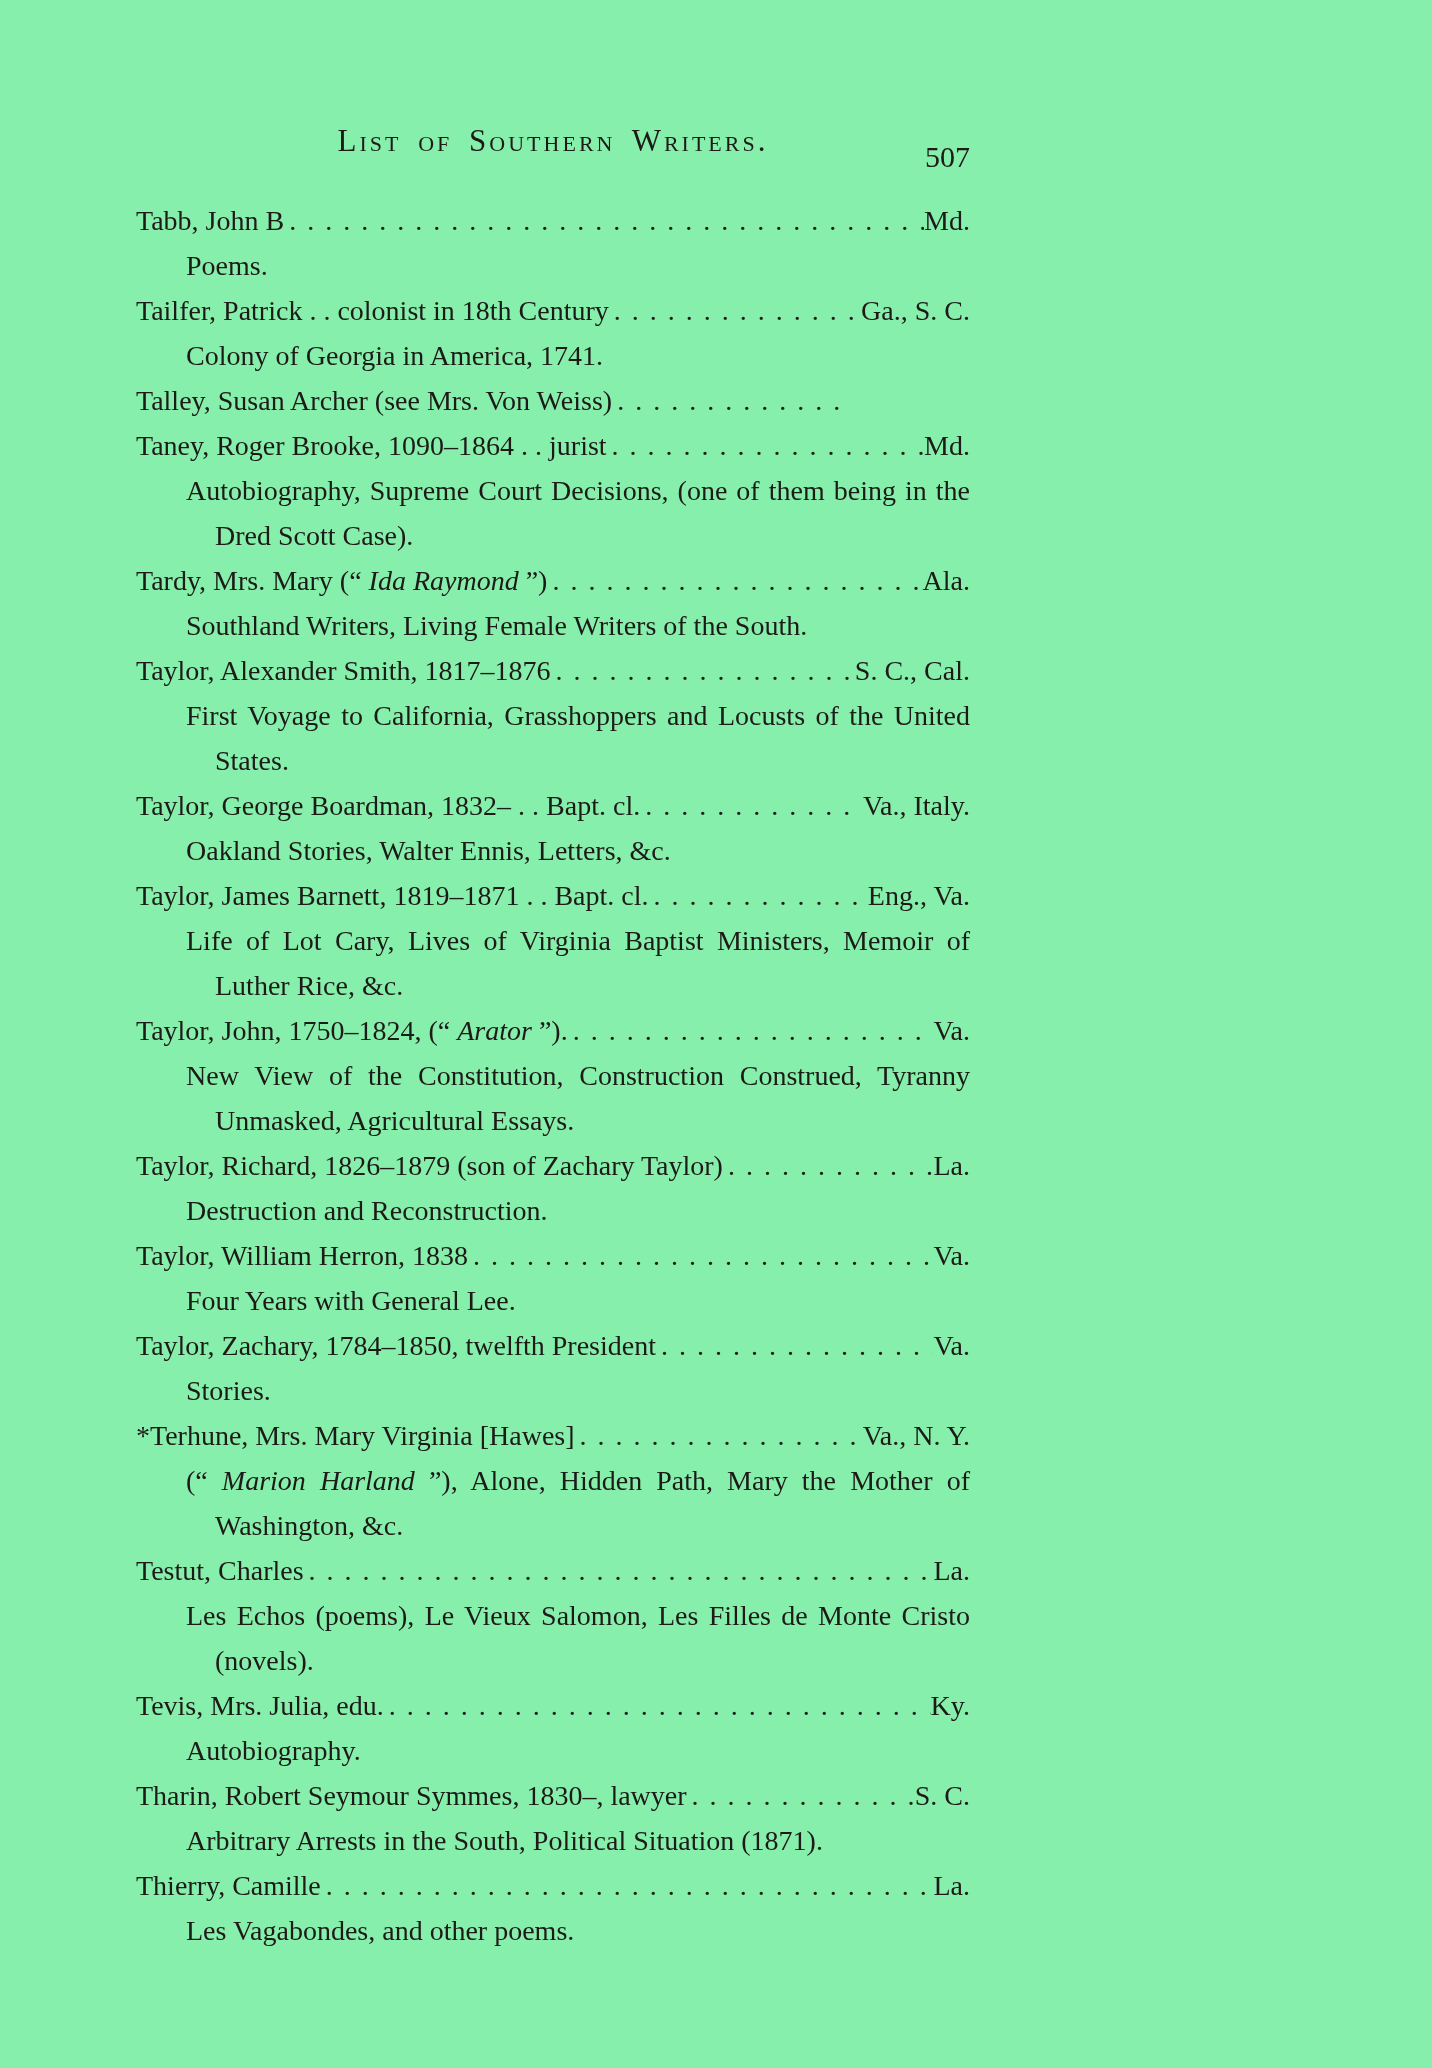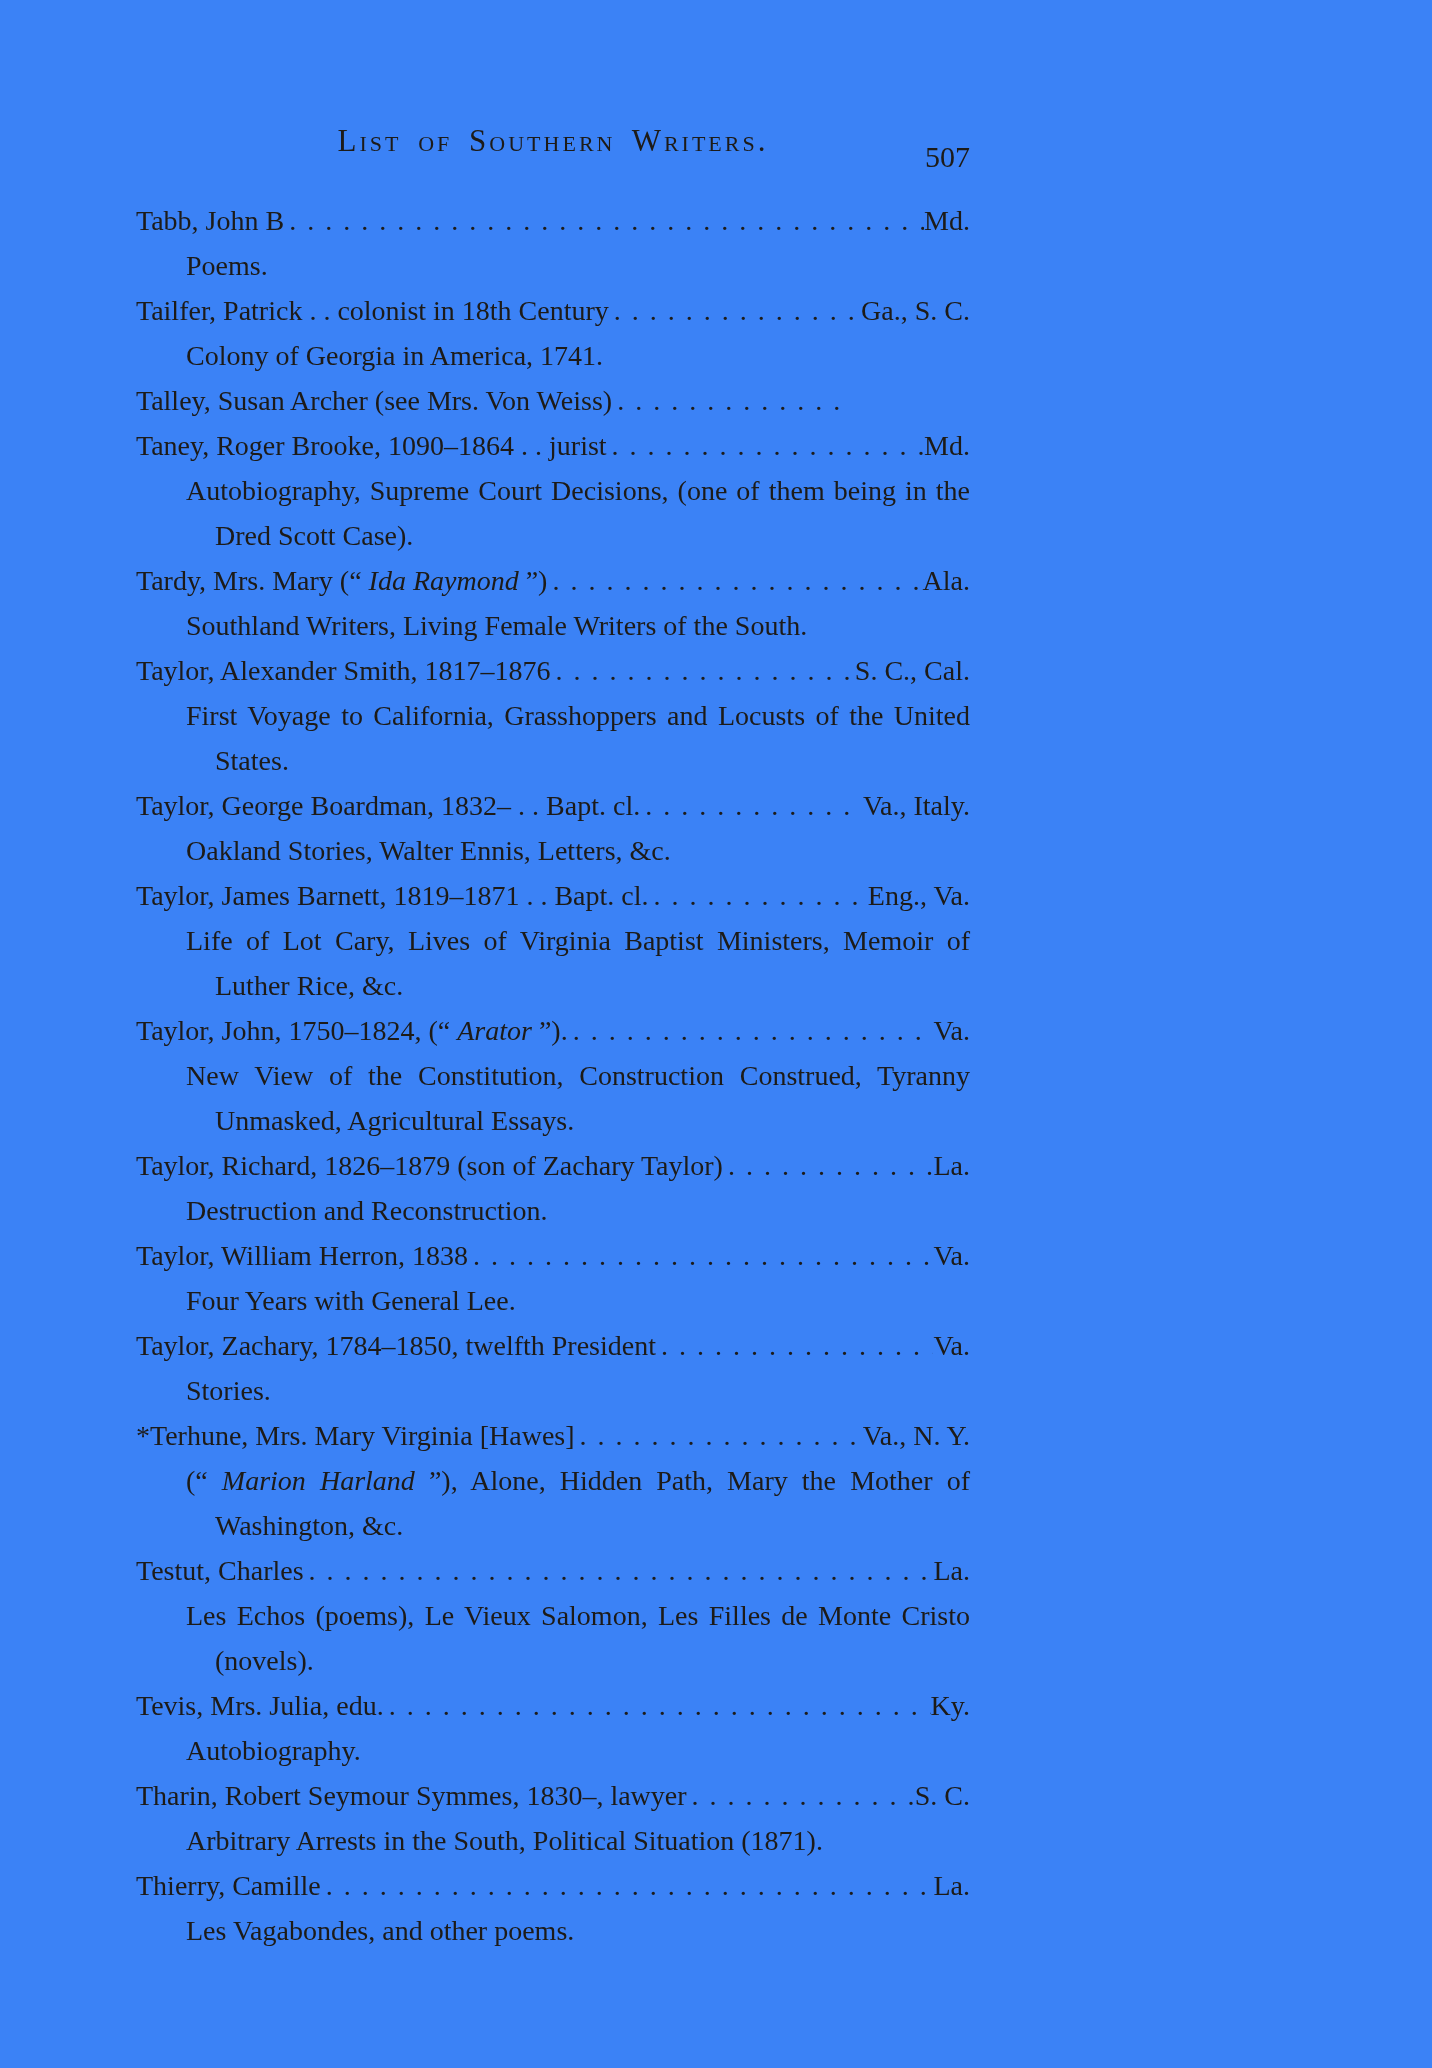--- a/index.html
+++ b/index.html
@@ -1,20 +1,20 @@
 <!DOCTYPE html>
 <html><head>
 <meta charset="utf-8">
 <style>
   html, body { margin: 0; padding: 0; }
   .page {
     position: relative;
     width: 1432px;
     height: 2068px;
-    background: #3b82f6;
+    background: #86efac;
     color: #1d1b18;
     font-family: "Liberation Serif", serif;
     font-size: 28px;
     overflow: hidden;
     text-decoration: underline;
   }
   .content {
     position: absolute;
     left: 136px;
     top: 116px;

